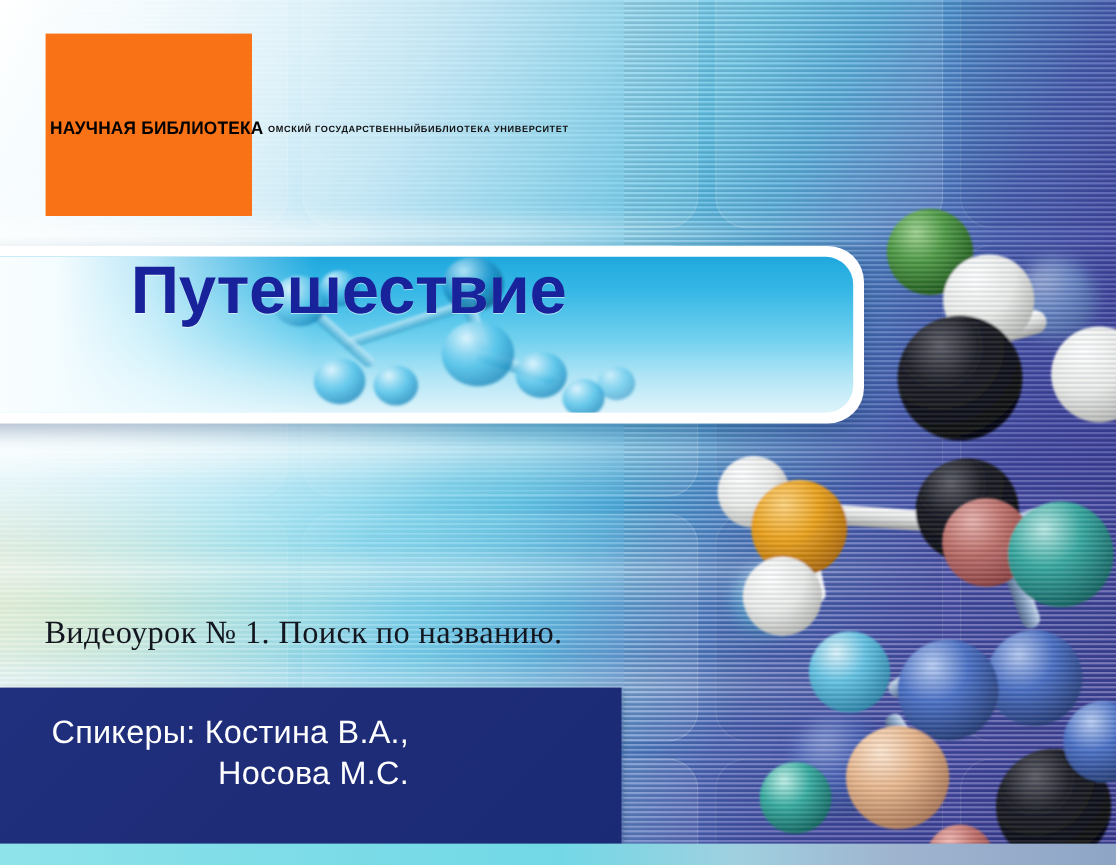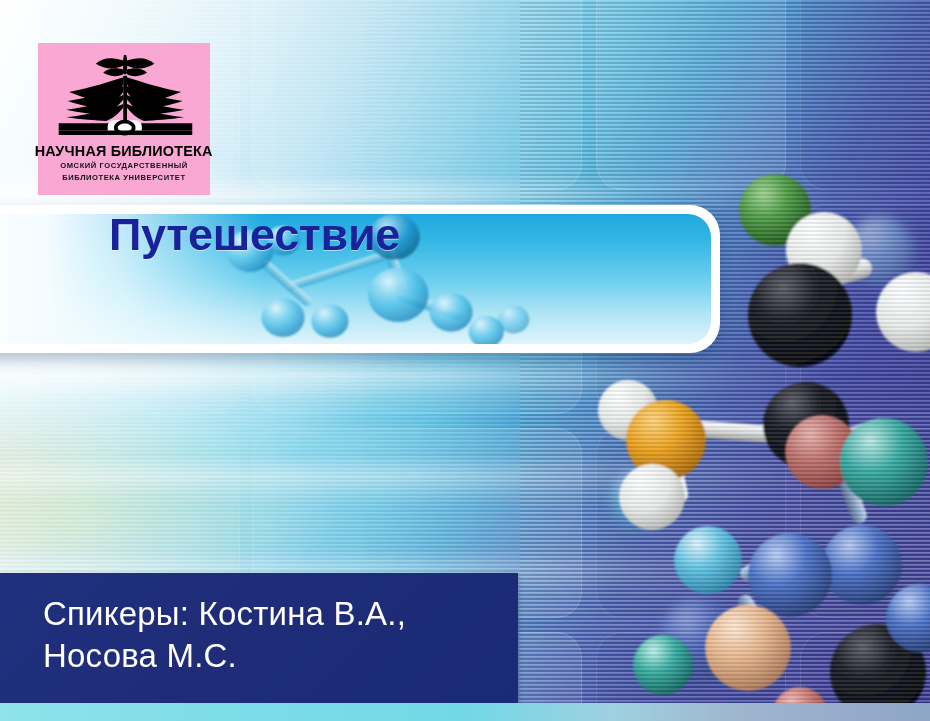--- a/index.html
+++ b/index.html
@@ -122,34 +122,34 @@
     position:absolute; inset:0;
     background:linear-gradient(to right, #ffffff 0%, #f4fcff 14%, rgba(240,252,255,.75) 24%, rgba(255,255,255,0) 42%);
   }
   .title-text {
     position:absolute;
     left:170px; top:-4px;
     width:560px;
     color:#18239b;
     font-family:"Liberation Sans", sans-serif;
     font-weight:bold;
-    font-size:45px;
+    font-size:56px;
     line-height:1.13;
     letter-spacing:-0.3px;
     text-shadow:0 1px 0 rgba(255,255,255,.55);
   }
   .title-text .l2 { display:block; margin-left:-80px; }
 
   
   .logo-box {
     position:absolute;
-    left:38px; top:43px;
+    left:38px; top:28px;
     width:172px; height:152px;
-    background:#f9a8d4;
-    display:flex; flex-direction:column;
+    background:#f97316;
+    display:flex; flex-direction:row;
     align-items:center; justify-content:flex-start;
     padding-top:6px;
   }
   .logo-book { width:150px; height:92px; }
   .logo-name {
     font-family:"Liberation Sans", sans-serif;
     font-weight:bold;
     font-size:15px;
     letter-spacing:.2px;
     color:#000;
@@ -186,24 +186,25 @@
     left:0; top:573px;
     width:518px; height:131px;
     background:linear-gradient(135deg,#20307e 0%,#1f2d79 40%,#1b2a74 100%);
     box-shadow:0 2px 6px rgba(0,0,0,.25);
   }
   .speakers-text {
     position:absolute;
     left:43px; top:20px;
     color:#ffffff;
     font-family:"Liberation Sans", sans-serif;
-    font-size:33px;
+    font-size:27px;
     line-height:1.27;
     letter-spacing:.2px;
     white-space:pre-line;
+    text-align:right;
   }
 </style>
 </head>
 <body>
 
 <div id="slide">
 
   <div class="bg-layer bg-base"></div>
 
   <div class="tiles">
@@ -438,20 +439,21 @@
       <path d="M12 100 h180 v10 H12 z" fill="#000"></path>
       <path d="M86 96 h30 a8 8 0 0 1 8 8 v8 h-46 v-8 a8 8 0 0 1 8 -8 z" fill="#fff"></path>
       <ellipse cx="101" cy="106" rx="12" ry="8" fill="none" stroke="#000" stroke-width="5"></ellipse>
       <path d="M12 110 h180 v6 H12 z" fill="#000"></path>
     </svg>
     <div class="logo-name">НАУЧНАЯ БИБЛИОТЕКА</div>
     <div class="logo-sub">ОМСКИЙ  ГОСУДАРСТВЕННЫЙ</div>
     <div class="logo-sub">БИБЛИОТЕКА  УНИВЕРСИТЕТ</div>
   </div>
 
+  <div class="subtitle">Видеоурок № 1. Поиск по названию.</div>
 
   <div class="speakers-box">
     <div class="speakers-text">Спикеры: Костина В.А.,
 Носова М.С.</div>
   </div>
 
   <div class="bottom-strip"></div>
 </div>
 
 </body></html>

